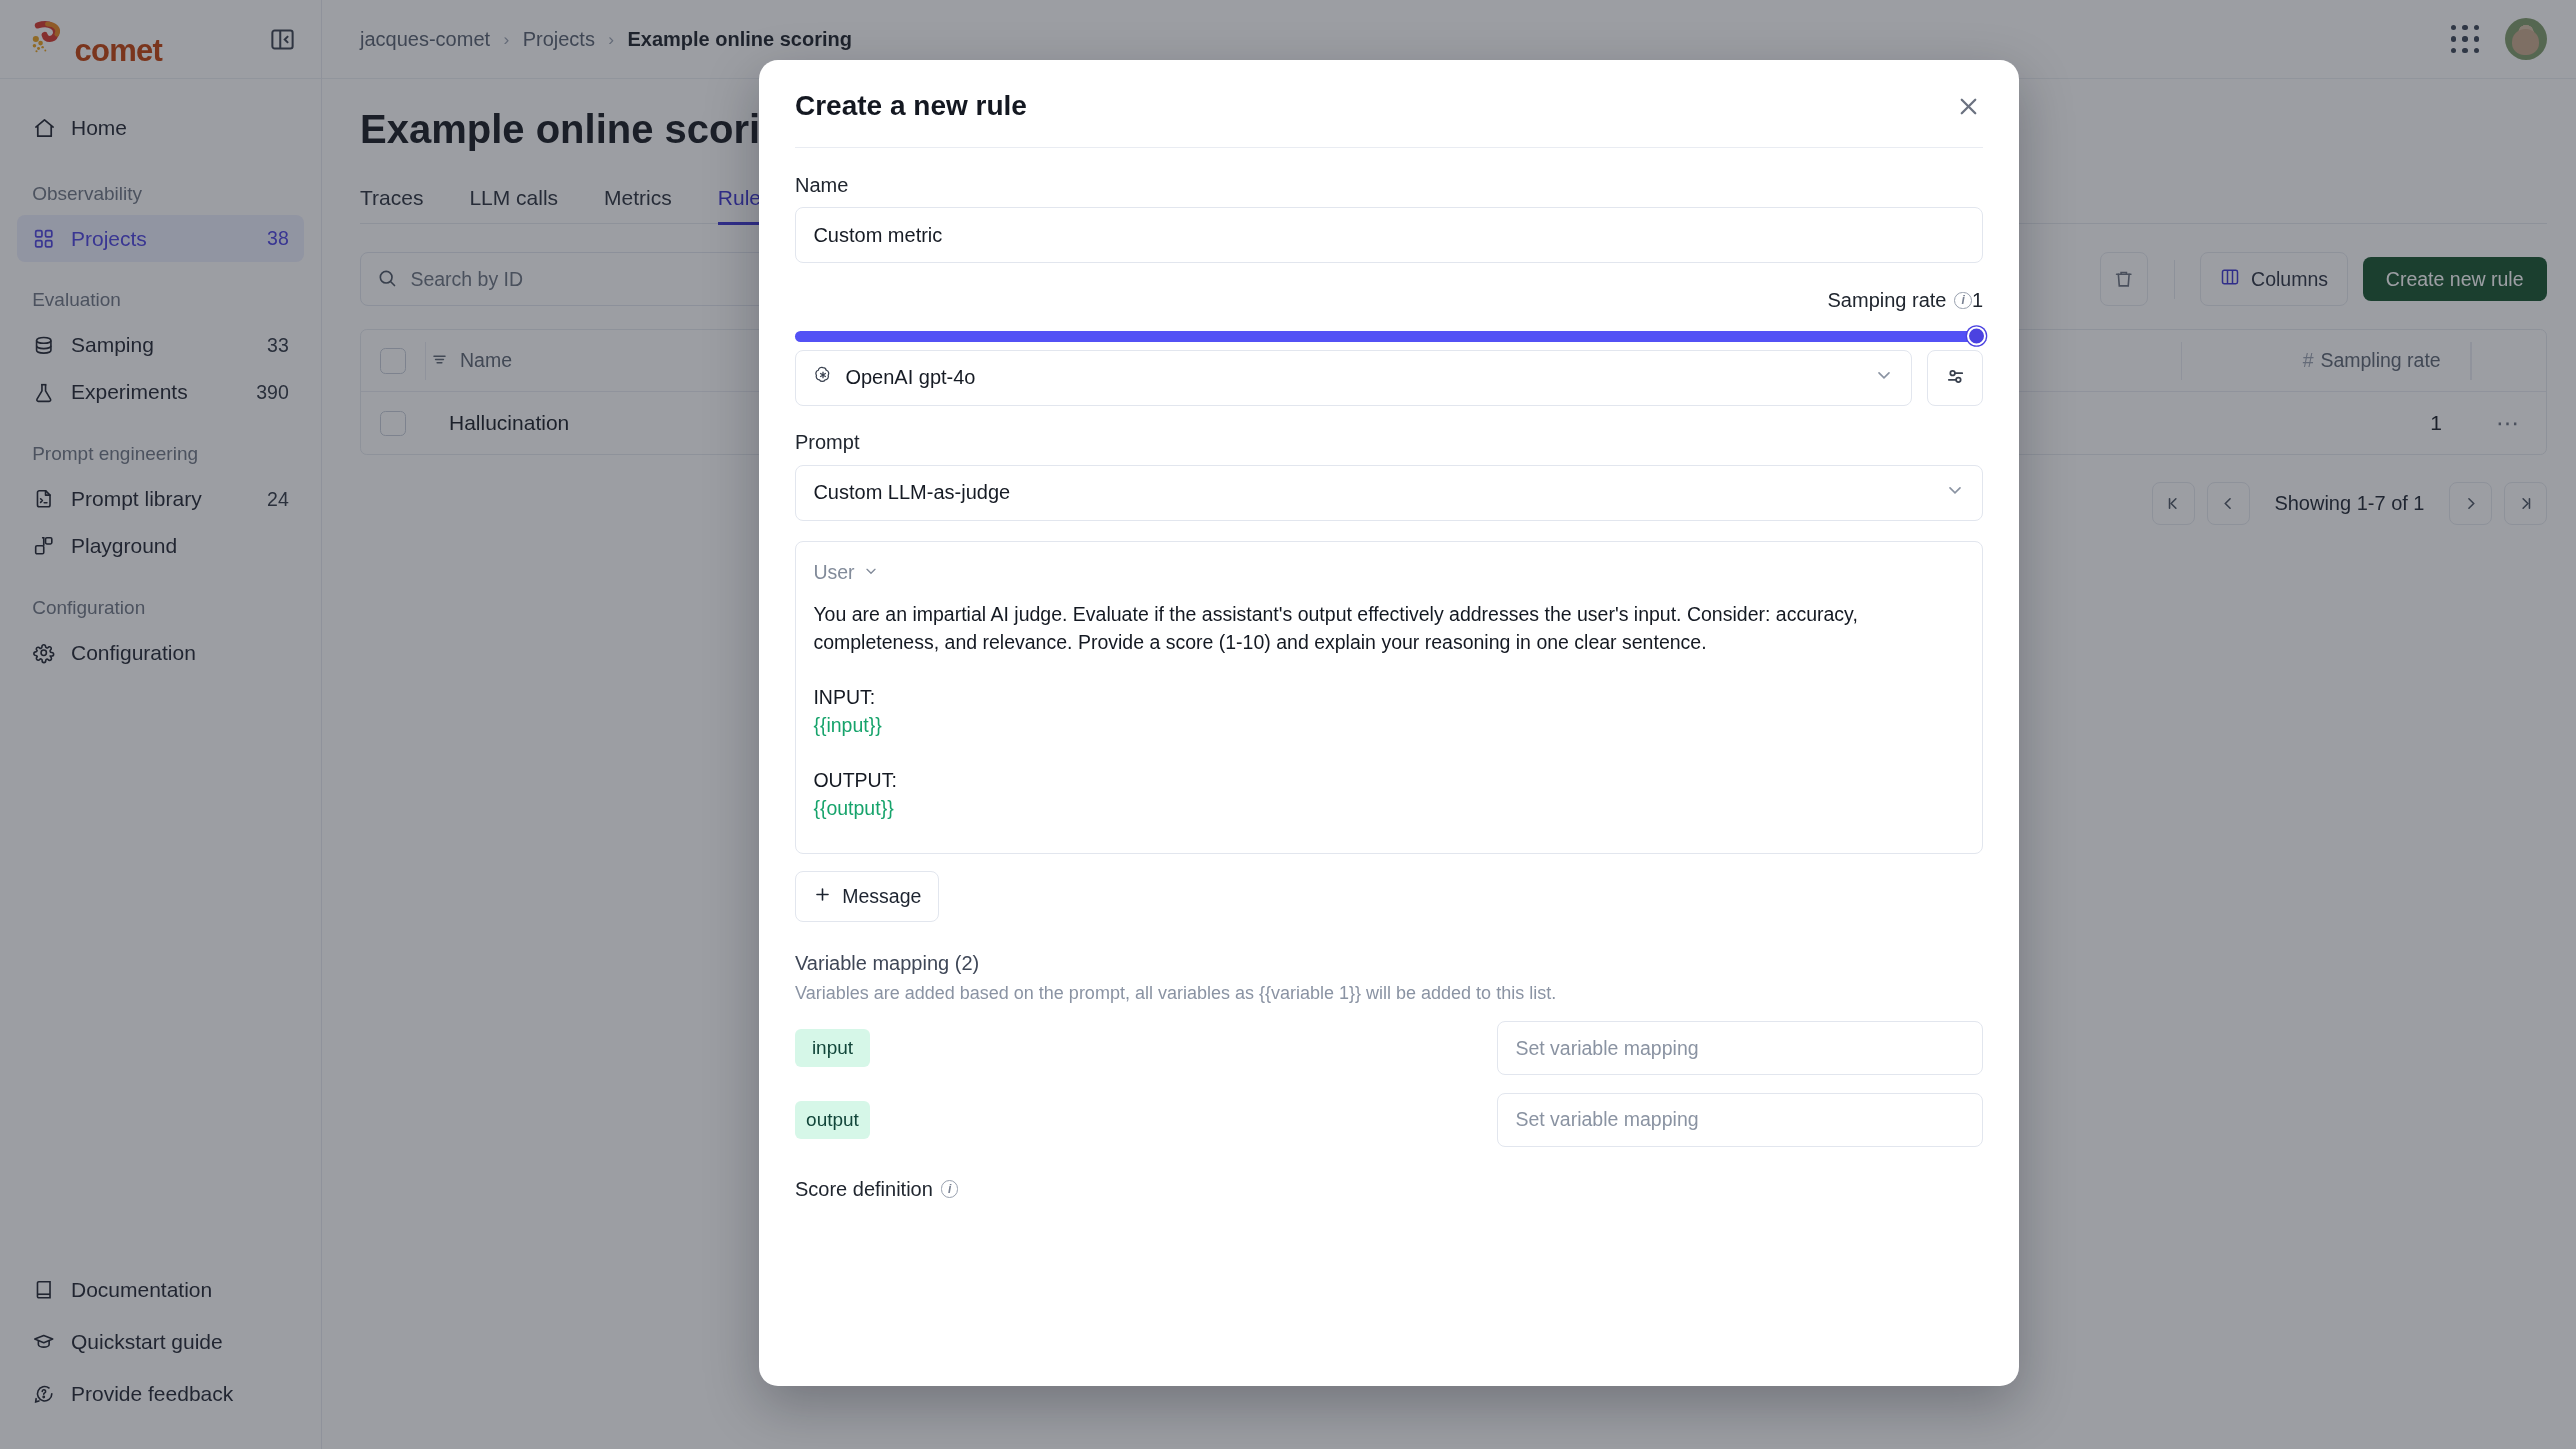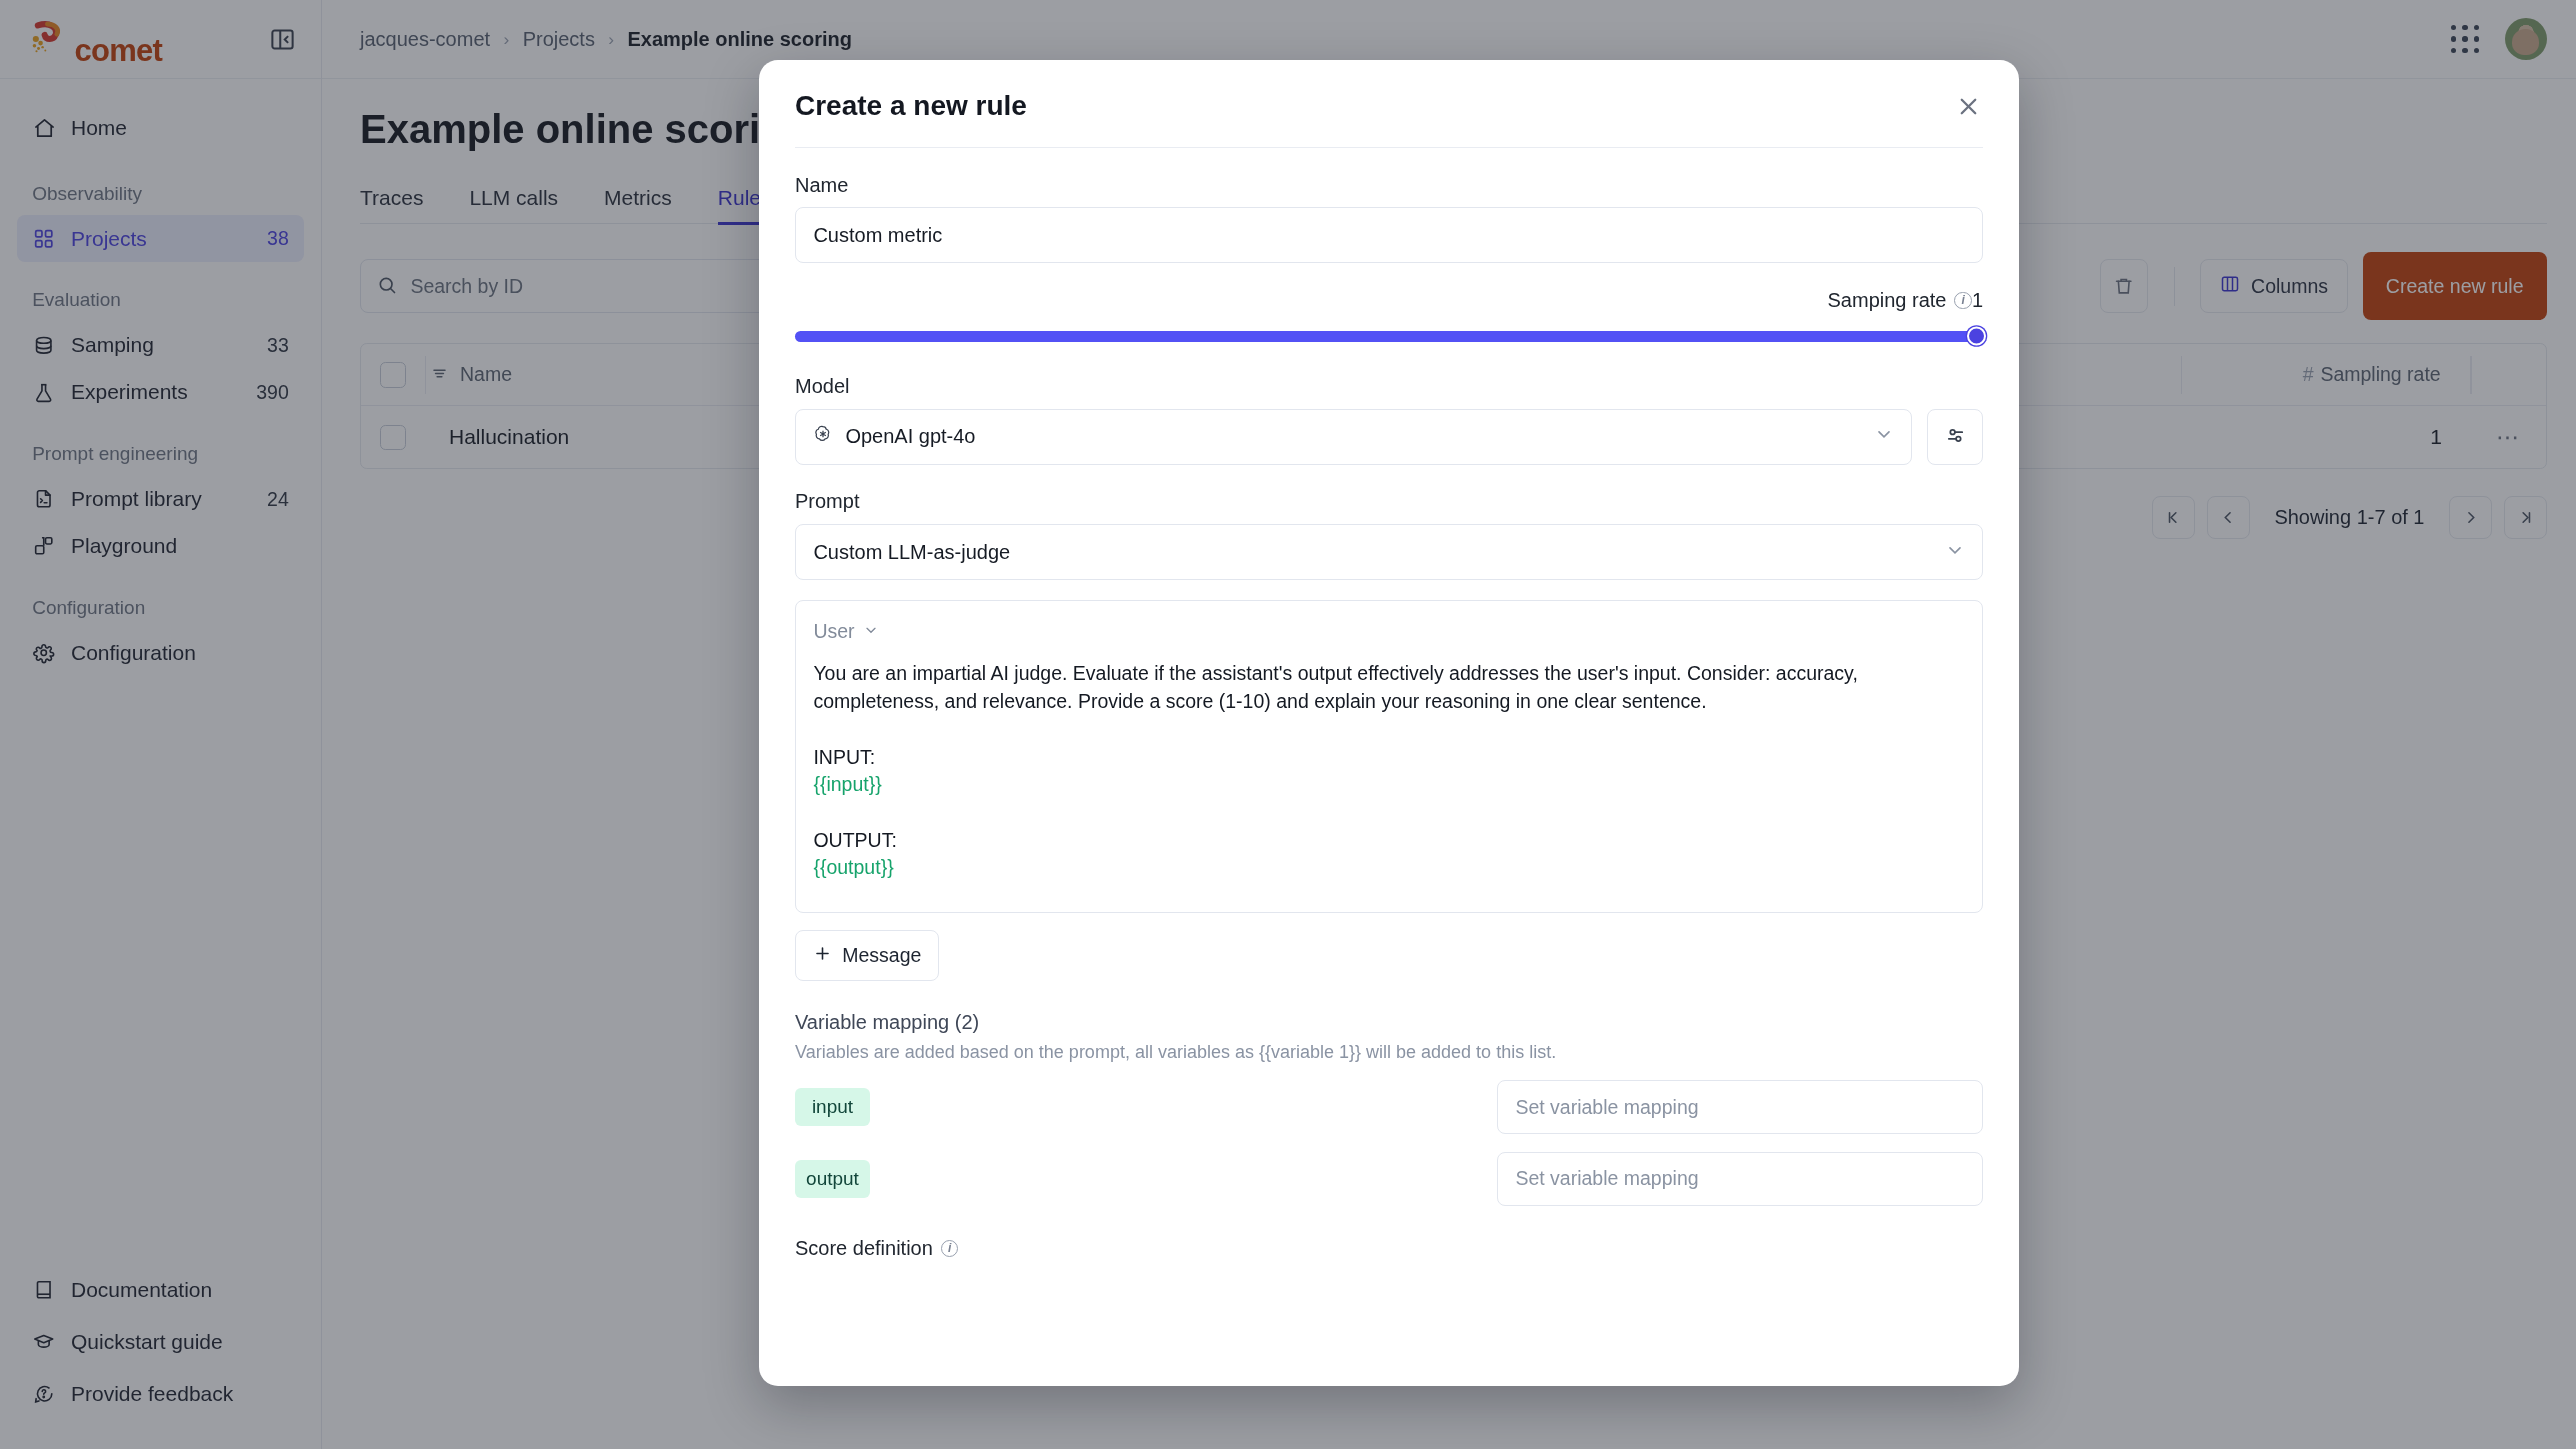--- a/index.html
+++ b/index.html
@@ -90,21 +90,21 @@
   }
   .search-box .ph { font-size: 19.5px; color: #6b7380; }
   .tb-spacer { flex: 1; }
   .icon-btn { width: 48px; height: 54px; border: 1.3px solid #e6e9ef; border-radius: 8px; display:flex; align-items:center; justify-content:center; }
   .vdiv { width: 1.3px; height: 39px; background: #e4e8ef; margin: 0 10.7px; }
   .btn-ghost {
     height: 54px; border: 1.3px solid #e6e9ef; border-radius: 8px; display: flex; align-items:center;
     gap: 10.7px; padding: 0 19px; font-size: 19.5px; color: #2b3242;
   }
   .btn-primary {
-    height: 68px; border-radius: 8px; background: #c2410c; color: #fff;
+    height: 44px; border-radius: 8px; background: #14532d; color: #fff;
     display:flex; align-items:center; padding: 0 23px; font-size: 19.5px; font-weight: 400;
   }
 
   .table { margin-top: 23px; border: 1.3px solid #e6e9ef; border-radius: 6.7px; overflow: hidden; }
   .tr { display: flex; align-items: center; height: 62px; }
   .tr.head { border-bottom: 1.3px solid #e9ecf2; }
   .tr.body { border-top: 0; }
   .cell-check { width: 64px; display:flex; align-items:center; justify-content:center; }
   .chk { width: 25.5px; height: 25.5px; border: 1.3px solid #c7cdd9; border-radius: 5.4px; }
   .cell-name { flex: 1; display:flex; align-items:center; gap: 10.7px; padding-left: 4px; }
@@ -516,21 +516,20 @@
           <span>Samping rate</span>
           <span class="info-ic">i</span>
         </span>
         <span class="val-right">1</span>
       </div>
       <div class="slider-wrap">
         <div class="slider-track"></div>
         <div class="slider-thumb"></div>
       </div>
 
-      <div class="field-label">Model</div>
       <div class="model-row">
         <div class="input select">
           <span class="sel-left">
             <span>
               <svg width="20" height="20" viewBox="0 0 24 24" fill="none" stroke="#39414f" stroke-width="1.5">
                   <path d="M12 3.2a4 4 0 0 1 3.9 3.1 4 4 0 0 1 2.3 6.1 4 4 0 0 1-3.6 5.4 4 4 0 0 1-6.9 0 4 4 0 0 1-3.6-5.4 4 4 0 0 1 2.3-6.1A4 4 0 0 1 12 3.2z"></path>
                   <path d="M12 8v8M8.6 10l6.8 4M8.6 14l6.8-4"></path>
                 </svg>
             </span>
             <span>OpenAI gpt-4o</span>

